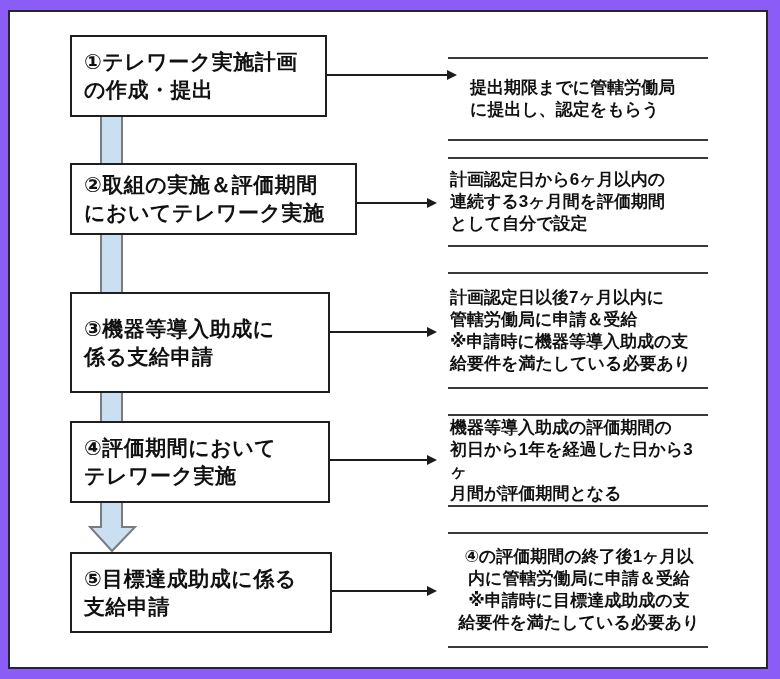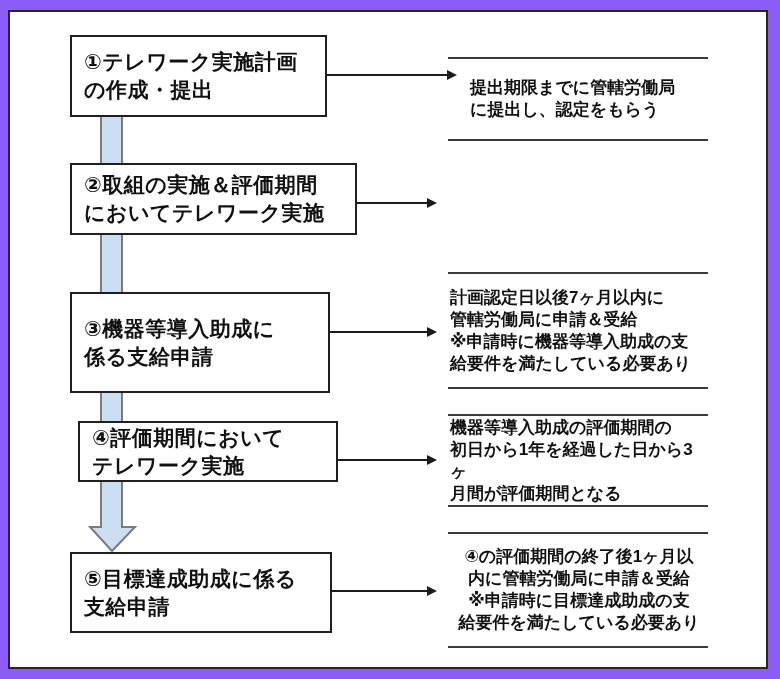--- a/index.html
+++ b/index.html
@@ -43,21 +43,21 @@
   .box-label {
     font-size: 21px;
     line-height: 28px;
     font-weight: 600;
     white-space: pre-line;
     letter-spacing: 0.5px;
   }
   .b1 { left: 70px; top: 35px;  width: 257px; height: 82px; }
   .b2 { left: 70px; top: 163px; width: 287px; height: 72px; }
   .b3 { left: 70px; top: 292px; width: 260px; height: 101px; }
-  .b4 { left: 78px; top: 421px; width: 260px; height: 61px; }
+  .b4 { left: 70px; top: 421px; width: 260px; height: 82px; }
   .b5 { left: 70px; top: 552px; width: 262px; height: 81px; }
   
   .conn {
     position: absolute;
     height: 2px;
     background: #1c1c1c;
     z-index: 1;
   }
   .conn::after {
     content: '';
@@ -133,20 +133,25 @@
   <div class="conn c1"></div>
   <div class="conn c2"></div>
   <div class="conn c3"></div>
   <div class="conn c4"></div>
   <div class="conn c5"></div>
 
   <div class="note n1">
     <span class="note-text">提出期限までに管轄労働局
 に提出し、認定をもらう</span>
   </div>
+  <div class="note n2">
+    <span class="note-text">計画認定日から6ヶ月以内の
+連続する3ヶ月間を評価期間
+として自分で設定</span>
+  </div>
   <div class="note n3">
     <span class="note-text">計画認定日以後7ヶ月以内に
 管轄労働局に申請＆受給
 ※申請時に機器等導入助成の支
 給要件を満たしている必要あり</span>
   </div>
   <div class="note n4">
     <span class="note-text">機器等導入助成の評価期間の
 初日から1年を経過した日から3ヶ
 月間が評価期間となる</span>

